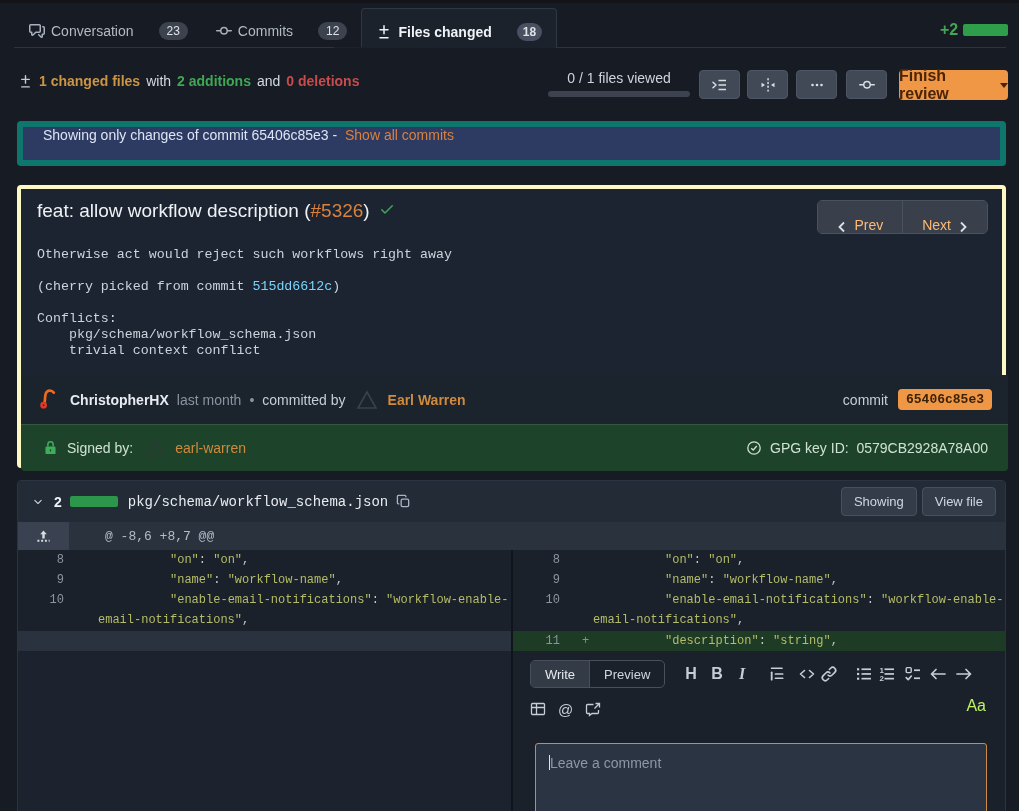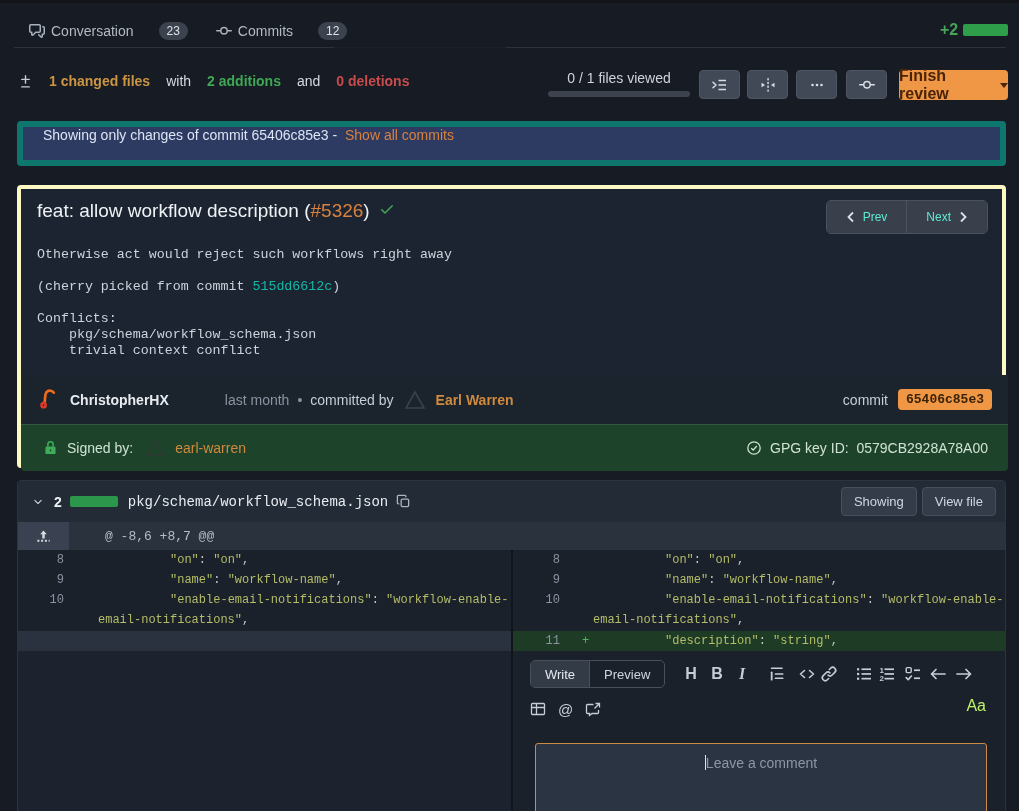--- a/index.html
+++ b/index.html
@@ -15,48 +15,48 @@
 .tab { display:flex; align-items:center; gap:6px; padding:6px 14px 0 14px; color:#b2bac4; }
 .tab svg { flex:none; }
 .tab .cnt { background:#3c434f; color:#dfe3e8; border-radius:10px; padding:2px 8px; font-size:12px; margin-left:19px; }
 .tab.active { background:#1b222c; border:1px solid #2f3742; border-bottom:none; border-radius:4px 4px 0 0; color:#f0f3f6; font-weight:bold; }
 #tabline { position:absolute; top:47px; left:14px; width:992px; height:1px; background:#2b333e; }
 #tabline2 { position:absolute; top:47px; left:334px; width:172px; height:1px; background:#1b222c; z-index:3;}
 #plus2 { position:absolute; top:21px; left:940px; color:#46a457; font-weight:bold; font-size:16px; }
 #greenbar { position:absolute; top:24px; left:963px; width:45px; height:12px; background:#2e9e4a; border-radius:2px; }
 
 
-#chrow { position:absolute; top:66px; left:18px; height:30px; display:flex; align-items:center; gap:16px; }
+#chrow { position:absolute; top:66px; left:18px; height:30px; display:flex; align-items:center; gap:6px; }
 #chrow .orange { color:#cc9543; font-weight:bold; }
 #chrow .green { color:#3fa854; font-weight:bold; }
 #chrow .red { color:#c94c4c; font-weight:bold; }
 
 
 #viewed { position:absolute; top:70px; left:548px; width:142px; text-align:center; color:#cdd4dd; }
 #viewedbar { position:absolute; top:91px; left:548px; width:142px; height:6px; border-radius:4px; background:#3c434f; }
 .icobtn { position:absolute; top:70px; width:41px; height:29px; background:#414957; border:1px solid #4e5664; border-radius:4px; display:flex; align-items:center; justify-content:center; color:#cdd4dd; }
 #finish { position:absolute; top:70px; left:899px; width:109px; height:30px; background:#f09745; border-radius:4px; color:#4a2408; font-weight:bold; display:flex; align-items:center; justify-content:center; gap:8px; font-size:16px; }
 #finish .car { width:0; height:0; border-left:4px solid transparent; border-right:4px solid transparent; border-top:5px solid #4a2408; }
 
 
 #banner { position:absolute; top:121px; left:17px; width:989px; height:45px; background:#2d3a62; border:6px solid #0f766e; border-radius:4px; display:flex; align-items:flex-start; padding:0 20px; color:#dde4f3; }
 #banner a { color:#d9823e; text-decoration:none; }
 
 
 #cbox { position:absolute; top:185px; left:17px; width:989px; height:283px; background:#1b2430; border:4px solid #fef9c3; border-radius:4px; }
 #ctitle { position:absolute; top:11px; left:16px; font-size:19px; font-weight:normal; color:#eff2f5; }
 #ctitle .num { color:#d9823e; }
 #prevnext { position:absolute; top:11px; right:14px; height:34px; display:flex; border:1px solid #49525f; border-radius:5px; overflow:hidden; }
-.pnbtn { display:flex; align-items:center; gap:8px; background:#39404c; color:#5eead4; font-size:12px; padding:0 19px; }
+.pnbtn { display:flex; align-items:flex-end; gap:8px; background:#39404c; color:#fdba74; font-size:14px; padding:0 19px; }
 .pnbtn + .pnbtn { border-left:1px solid #49525f; }
 #cmsg { position:absolute; top:58px; left:16px; font-size:13.3px; line-height:16px; color:#ccd3dd; white-space:pre; }
-#cmsg a { color:#14b8a6; text-decoration:none; }
+#cmsg a { color:#7dd3fc; text-decoration:none; }
 #crow { position:absolute; top:186px; left:0; width:987px; height:49px; background:#1b232d; display:flex; align-items:center; padding:0 16px; color:#c6cdd6; }
 #crow .name { font-weight:bold; color:#e8ecf0; margin:0 8px 0 10px; }
-#crow .muted { color:#8b93a1;margin-left:48px; }
+#crow .muted { color:#8b93a1; }
 #crow .ew { font-weight:bold; color:#cf8a3d; margin-left:10px; }
 #crow .right { margin-left:auto; display:flex; align-items:center; gap:10px; }
 #cbadge { background:#f09745; color:#3a2206; border-radius:4px; padding:3px 8px; font-size:13px; font-weight:bold; }
 #srow { position:absolute; top:235px; left:0; width:987px; height:47px; background:#1e432b; border-top:1px solid #35573f; border-radius:0 0 4px 4px; display:flex; align-items:center; padding:0 20px 0 22px; color:#cfe3d4; }
 #srow .ew { color:#cf8a3d; margin-left:10px; }
 #srow .right { margin-left:auto; display:flex; align-items:center; gap:8px; }
 
 
 #dbox { position:absolute; top:480px; left:17px; width:989px; height:331px; background:#1a212b; border:1px solid #2b3443; border-top-left-radius:4px; border-top-right-radius:4px; }
 #dhead { position:absolute; top:0; left:0; width:987px; height:41px; background:#232b36; border-radius:4px 4px 0 0; display:flex; align-items:center; padding:0 14px; }
@@ -72,21 +72,21 @@
 .numc { position:absolute; width:60px; text-align:right; color:#8b94a2; padding-right:14px; }
 .codec { position:absolute; white-space:pre; color:#c5c8c6; }
 .str { color:#b5bd68; }
 #divider { position:absolute; top:69px; left:493px; width:2px; height:261px; background:#10151c; }
 #addrow { position:absolute; top:150px; left:495px; width:493px; height:20px; background:#1d3b25; }
 #phrow { position:absolute; top:150px; left:0; width:493px; height:20px; background:#2a3240; }
 #belowleft { position:absolute; top:170px; left:0; width:493px; height:160px; background:#1c232e; }
 .lh20 { height:20px; line-height:20px; }
 
 
-#cform { position:absolute; top:170px; left:495px; width:492px; height:161px; background:#1a212b;text-align:center; }
+#cform { position:absolute; top:170px; left:495px; width:492px; height:161px; background:#1a212b; }
 #wptabs { position:absolute; top:9px; left:17px; height:28px; display:flex; border:1px solid #48505d; border-radius:5px; overflow:hidden; }
 #wptabs .wp { padding:0 14px; display:flex; align-items:center; font-size:13px; color:#cfd6df; }
 #wptabs .wp.on { background:#333b47; color:#e6eaee; border-right:1px solid #48505d; }
 #tbar1 { position:absolute; top:9px; left:0; width:492px; height:28px; color:#c6cdd8; }
 .ticon { position:absolute; top:50%; transform:translate(-50%,-50%); display:flex; align-items:center; }
 #tbar2 { position:absolute; top:46px; left:17px; right:20px; height:24px; display:flex; align-items:center; gap:12px; color:#c6cdd8; }
 #aa { position:absolute; top:46px; right:19px; color:#bef264; font-size:16px; }
 #textarea { position:absolute; top:92px; left:22px; width:452px; height:100px; background:#2b3442; border:1px solid #cc8a45; border-radius:3px; padding:11px 13px; color:#8d97a5; font-size:14px; }
 </style>
 </head>
@@ -103,20 +103,27 @@
       <span>Conversation</span>
         <span class="cnt">23</span>
     </div>
     <div class="tab">
       <svg width="16" height="16" viewBox="0 0 16 16" fill="#aab2bd">
           <path d="M11.93 8.5a4.002 4.002 0 0 1-7.86 0H.75a.75.75 0 0 1 0-1.5h3.32a4.002 4.002 0 0 1 7.86 0h3.32a.75.75 0 0 1 0 1.5Zm-1.43-.75a2.5 2.5 0 1 0-5 0 2.5 2.5 0 0 0 5 0Z"></path>
         </svg>
       <span>Commits</span>
         <span class="cnt">12</span>
     </div>
+    <div class="tab active">
+      <svg width="16" height="16" viewBox="0 0 16 16" fill="#f0f3f6">
+          <path d="M8.75 1.75V5H12a.75.75 0 0 1 0 1.5H8.75v3.25a.75.75 0 0 1-1.5 0V6.5H4A.75.75 0 0 1 4 5h3.25V1.75a.75.75 0 0 1 1.5 0ZM4 13h8a.75.75 0 0 1 0 1.5H4A.75.75 0 0 1 4 13Z"></path>
+        </svg>
+      <span>Files changed</span>
+        <span class="cnt" style="background:#485061; padding:2px 6px;">18</span>
+    </div>
   </div>
   <div id="plus2">+2</div>
   <div id="greenbar"></div>
 
   <div id="chrow">
     <svg width="15" height="15" viewBox="0 0 16 16" fill="#c6cdd6">
         <path d="M8.75 1.75V5H12a.75.75 0 0 1 0 1.5H8.75v3.25a.75.75 0 0 1-1.5 0V6.5H4A.75.75 0 0 1 4 5h3.25V1.75a.75.75 0 0 1 1.5 0ZM4 13h8a.75.75 0 0 1 0 1.5H4A.75.75 0 0 1 4 13Z"></path>
       </svg>
     <span class="orange">1 changed files</span>
       <span>with</span>

